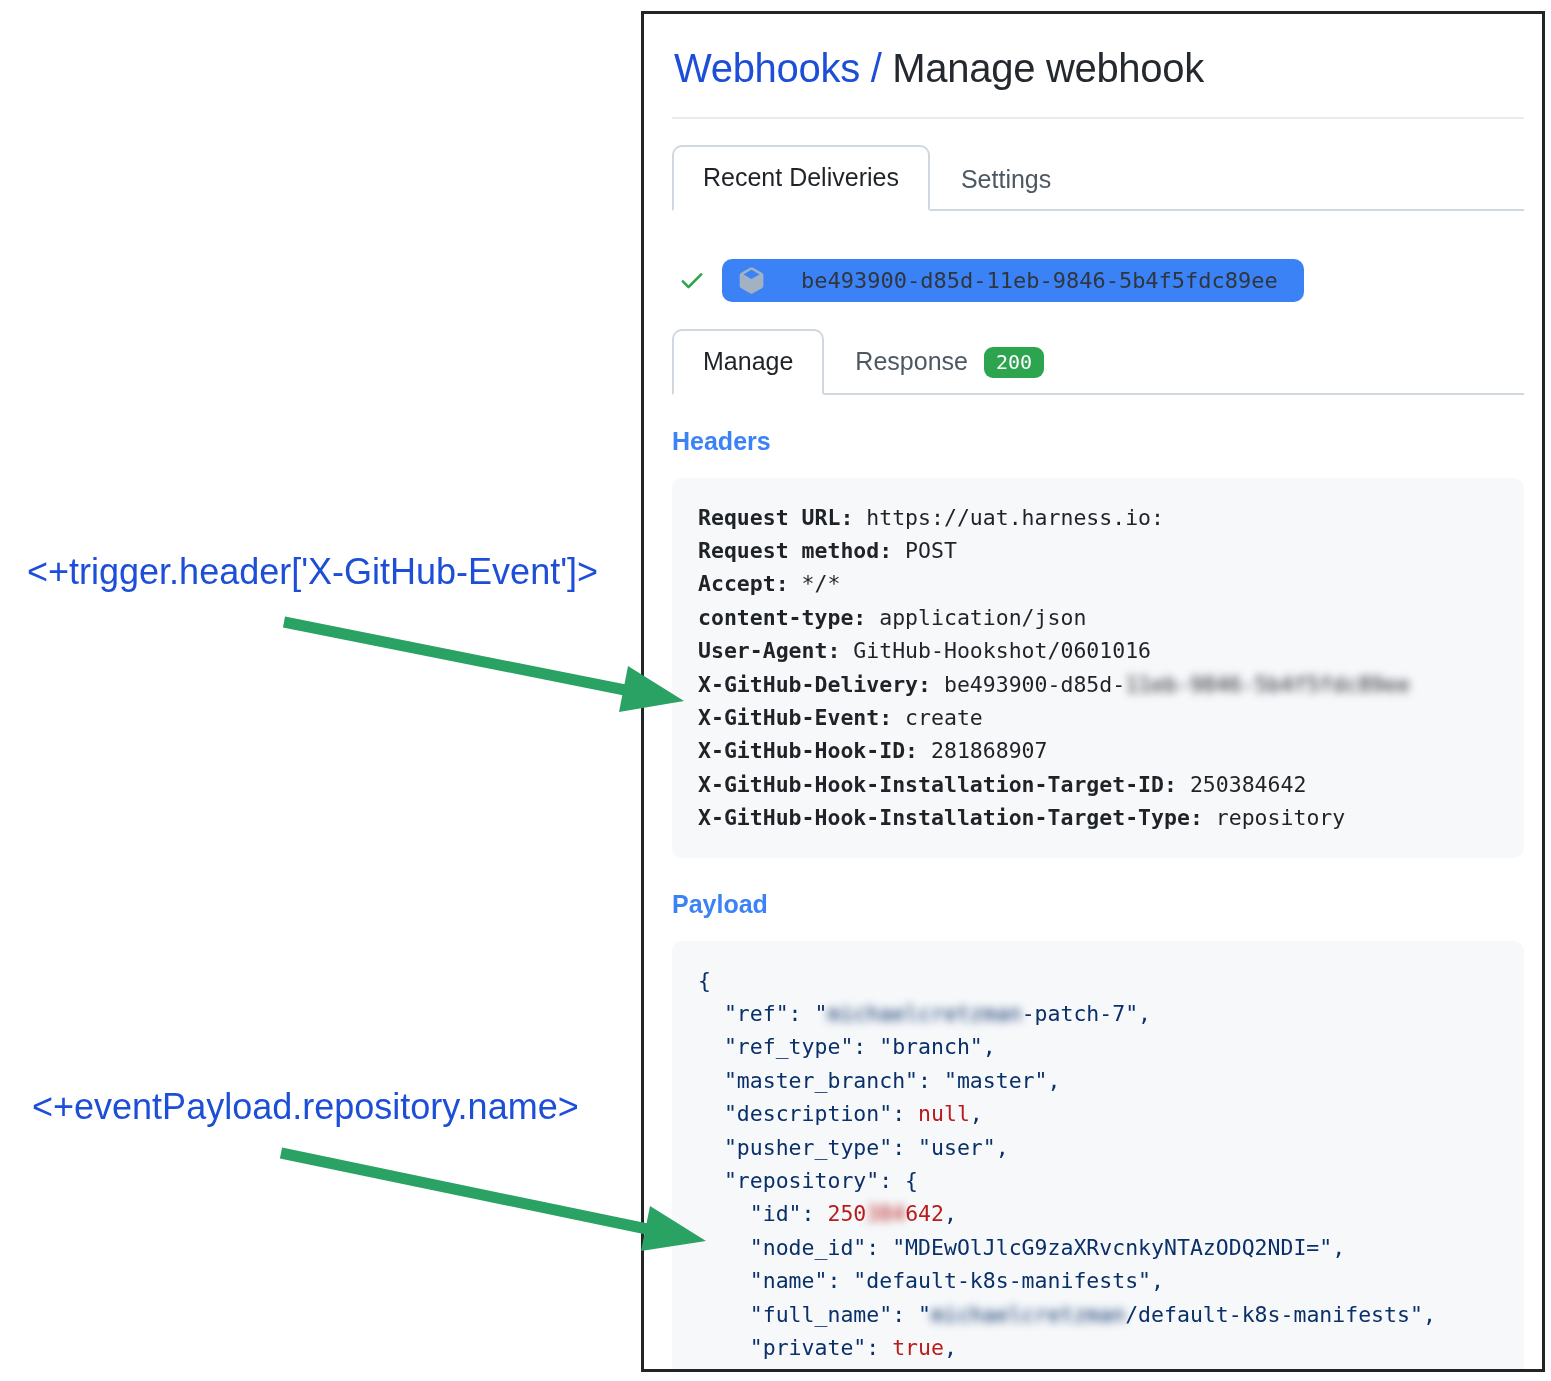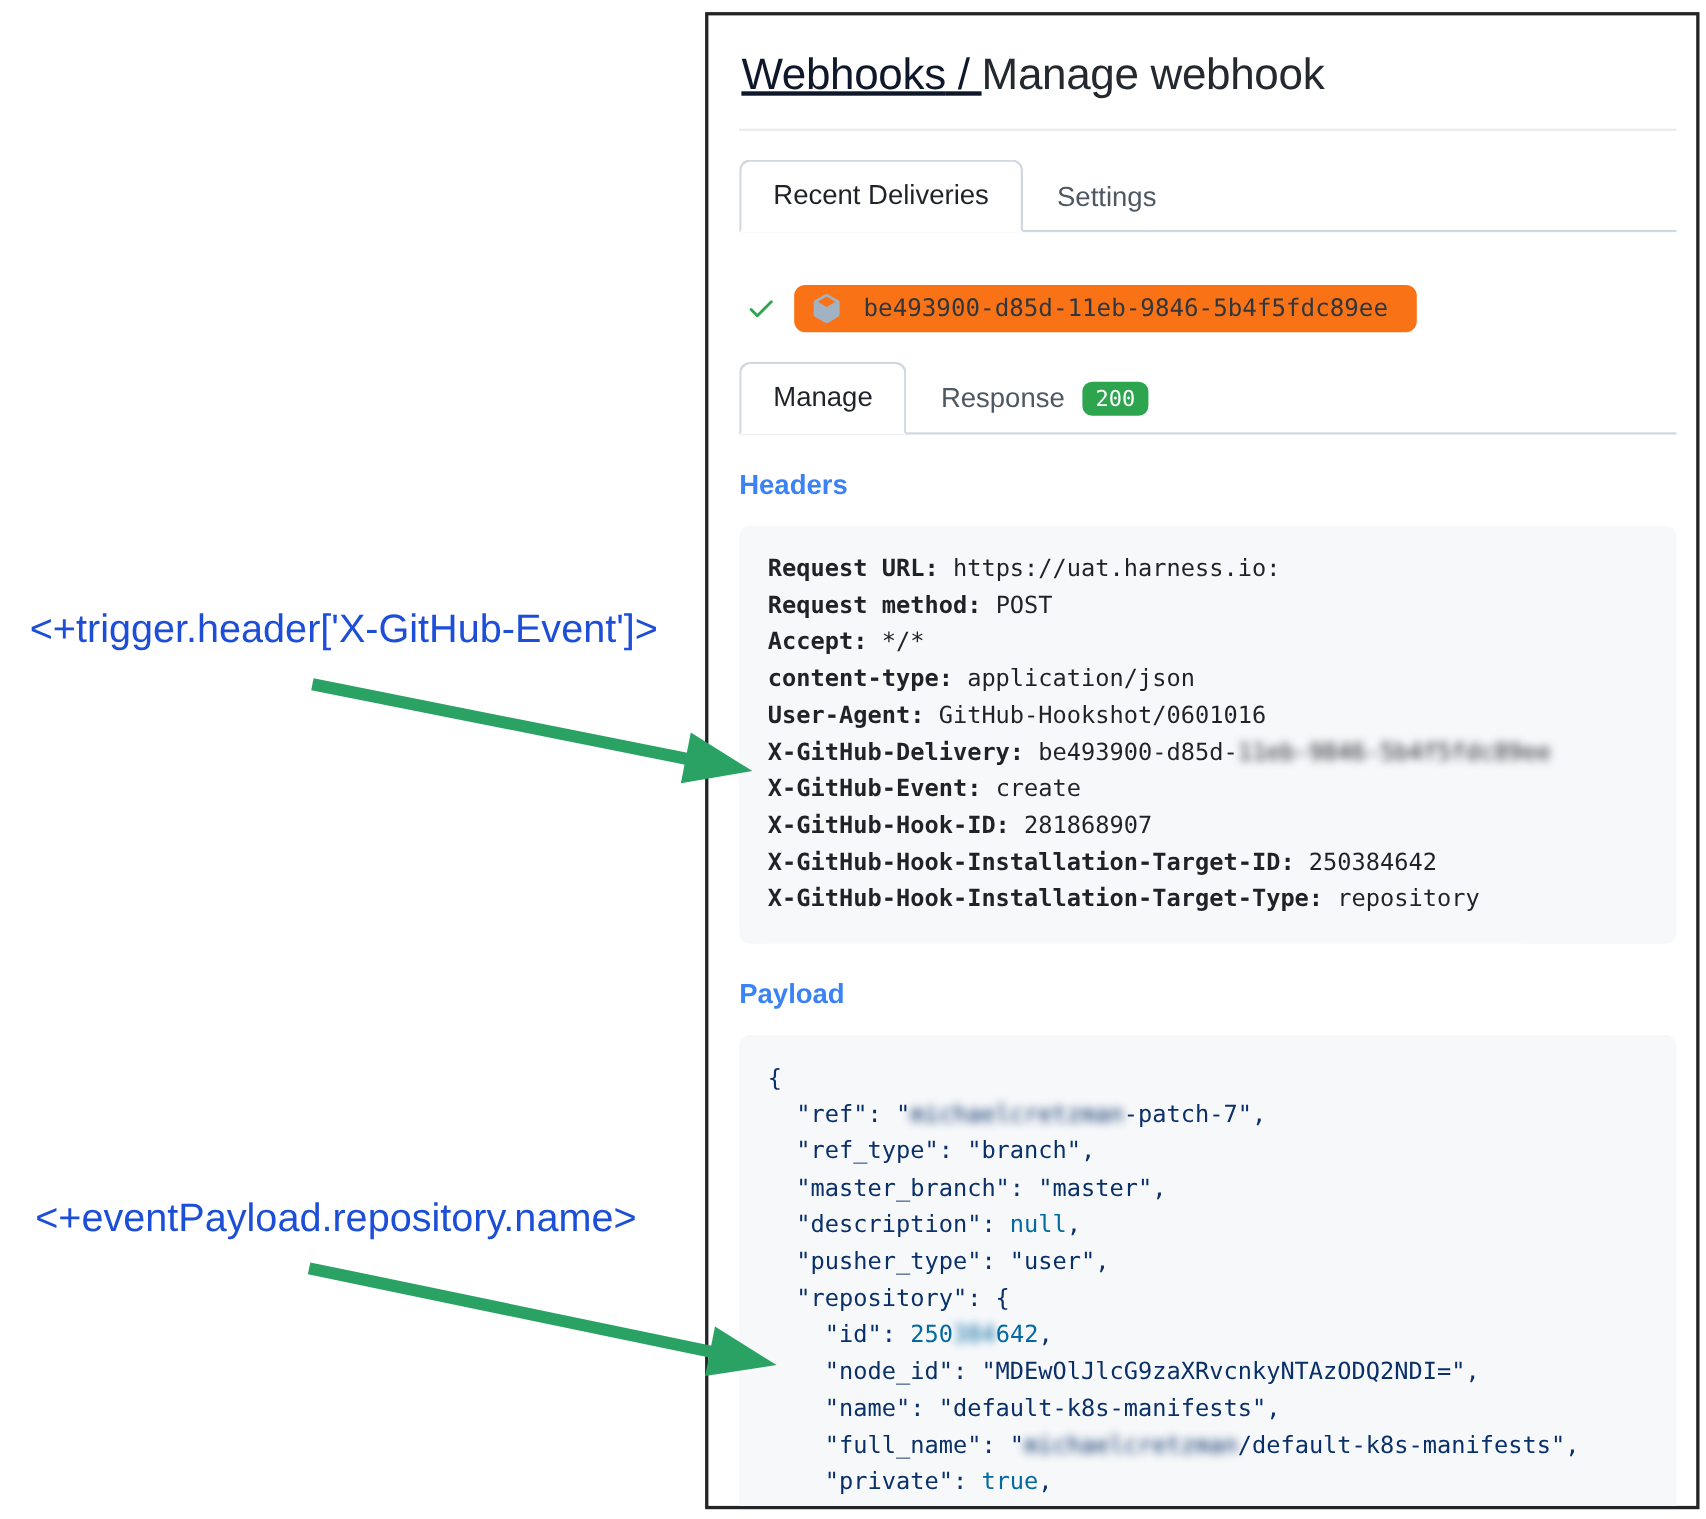--- a/index.html
+++ b/index.html
@@ -22,21 +22,21 @@
   .panel-inner { padding: 26px 18px 0 28px; }
 
   .page-title {
     font-size: 40px;
     font-weight: 400;
     color: #24292f;
     margin: 6px 2px 0 2px;
     letter-spacing: -0.3px;
     white-space: nowrap;
   }
-  .page-title .crumb { color: #0f172a; text-decoration: underline; }
+  .page-title .crumb { color: #1d4ed8; }
   .title-rule {
     border: none;
     border-top: 2px solid #e9ebee;
     margin: 26px 0 0 0;
   }
 
   .tabnav {
     display: flex;
     align-items: flex-end;
     border-bottom: 2px solid #d0d7de;
@@ -76,22 +76,22 @@
   .delivery-row {
     display: flex;
     align-items: center;
     margin-top: 48px;
     gap: 16px;
   }
   .check-icon { width: 28px; height: 28px; flex: none; margin-left: 6px; }
   .delivery-pill {
     display: flex;
     align-items: center;
-    gap: 20px;
-    background: #f97316;
+    gap: 36px;
+    background: #3b82f6;
     border-radius: 10px;
     padding: 8px 26px 8px 16px;
     cursor: pointer;
   }
   .package-icon { width: 27px; height: 27px; flex: none; }
   .delivery-id {
     font-family: "DejaVu Sans Mono", monospace;
     font-size: 22px;
     color: #2f363d;
   }
@@ -109,21 +109,21 @@
     padding: 23px 26px;
     font-family: "DejaVu Sans Mono", monospace;
     font-size: 21.5px;
     line-height: 33.4px;
     color: #1f2328;
     white-space: pre;
     overflow: hidden;
   }
   .code-block.json { color: #0a3069; }
   .seg-b { font-weight: 700; margin-top: 36px; }
-  .seg-v { color: #0369a1; }
+  .seg-v { color: #b91c1c; }
   .seg-r { filter: blur(4px); }
 
   .annotation {
     position: absolute;
     font-size: 36px;
     color: #1d4ed8;
     white-space: nowrap;
   }
   .annotation-1 { left: 27px; top: 551px; }
   .annotation-2 { left: 32px; top: 1086px; }

